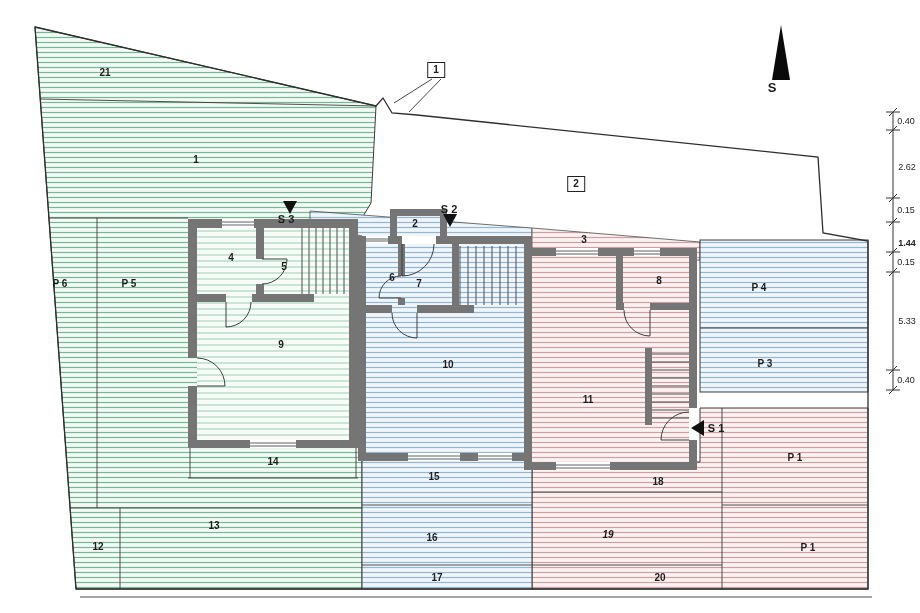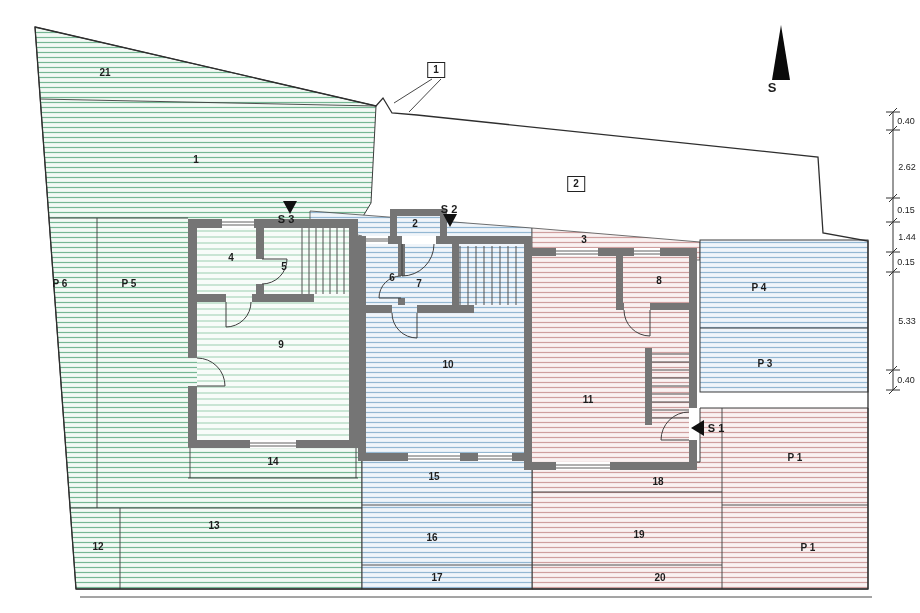--- a/index.html
+++ b/index.html
@@ -249,35 +249,35 @@
       <div class="lbl room" style="left: 392px; top: 278px;">6</div>
       <div class="lbl room" style="left: 419px; top: 284px;">7</div>
       <div class="lbl room" style="left: 448px; top: 365px;">10</div>
       <div class="lbl room" style="left: 434px; top: 477px;">15</div>
       <div class="lbl room" style="left: 432px; top: 538px;">16</div>
       <div class="lbl room" style="left: 437px; top: 578px;">17</div>
       <div class="lbl room" style="left: 584px; top: 240px;">3</div>
       <div class="lbl room" style="left: 659px; top: 281px;">8</div>
       <div class="lbl room" style="left: 588px; top: 400px;">11</div>
       <div class="lbl room" style="left: 658px; top: 482px;">18</div>
-      <div class="lbl room" style="left: 639px; top: 535px;">19</div>
+      <div class="lbl room" style="left: 608px; top: 535px; font-style: italic;">19</div>
       <div class="lbl room" style="left: 660px; top: 578px;">20</div>
       <div class="lbl room" style="left: 759px; top: 288px;">P 4</div>
       <div class="lbl room" style="left: 765px; top: 364px;">P 3</div>
       <div class="lbl room" style="left: 795px; top: 458px;">P 1</div>
       <div class="lbl room" style="left: 808px; top: 548px;">P 1</div>
       <div class="lbl boxed" style="left: 436px; top: 70px;">1</div>
       <div class="lbl boxed" style="left: 576px; top: 184px;">2</div>
       <div class="lbl section" style="left: 286px; top: 196px; margin-top: 23px;">S 3</div>
       <div class="lbl section" style="left: 449px; top: 209px;">S 2</div>
       <div class="lbl section" style="left: 716px; top: 428px;">S 1</div>
       <div class="lbl dim" style="left: 906px; top: 121px;">0.40</div>
       <div class="lbl dim" style="left: 907px; top: 167px;">2.62</div>
       <div class="lbl dim" style="left: 906px; top: 210px;">0.15</div>
-      <div class="lbl dim" style="left: 907px; top: 237px;">1.44</div>
+      <div class="lbl dim" style="left: 907px; top: 243px; font-weight: bold;">1.44</div>
       <div class="lbl dim" style="left: 906px; top: 262px;">0.15</div>
       <div class="lbl dim" style="left: 907px; top: 321px;">5.33</div>
       <div class="lbl dim" style="left: 906px; top: 380px;">0.40</div>
     </div>
 
 <div class="lbl north" style="left:772px;top:87px">S</div>
 
 </div>
 
 </body></html>

